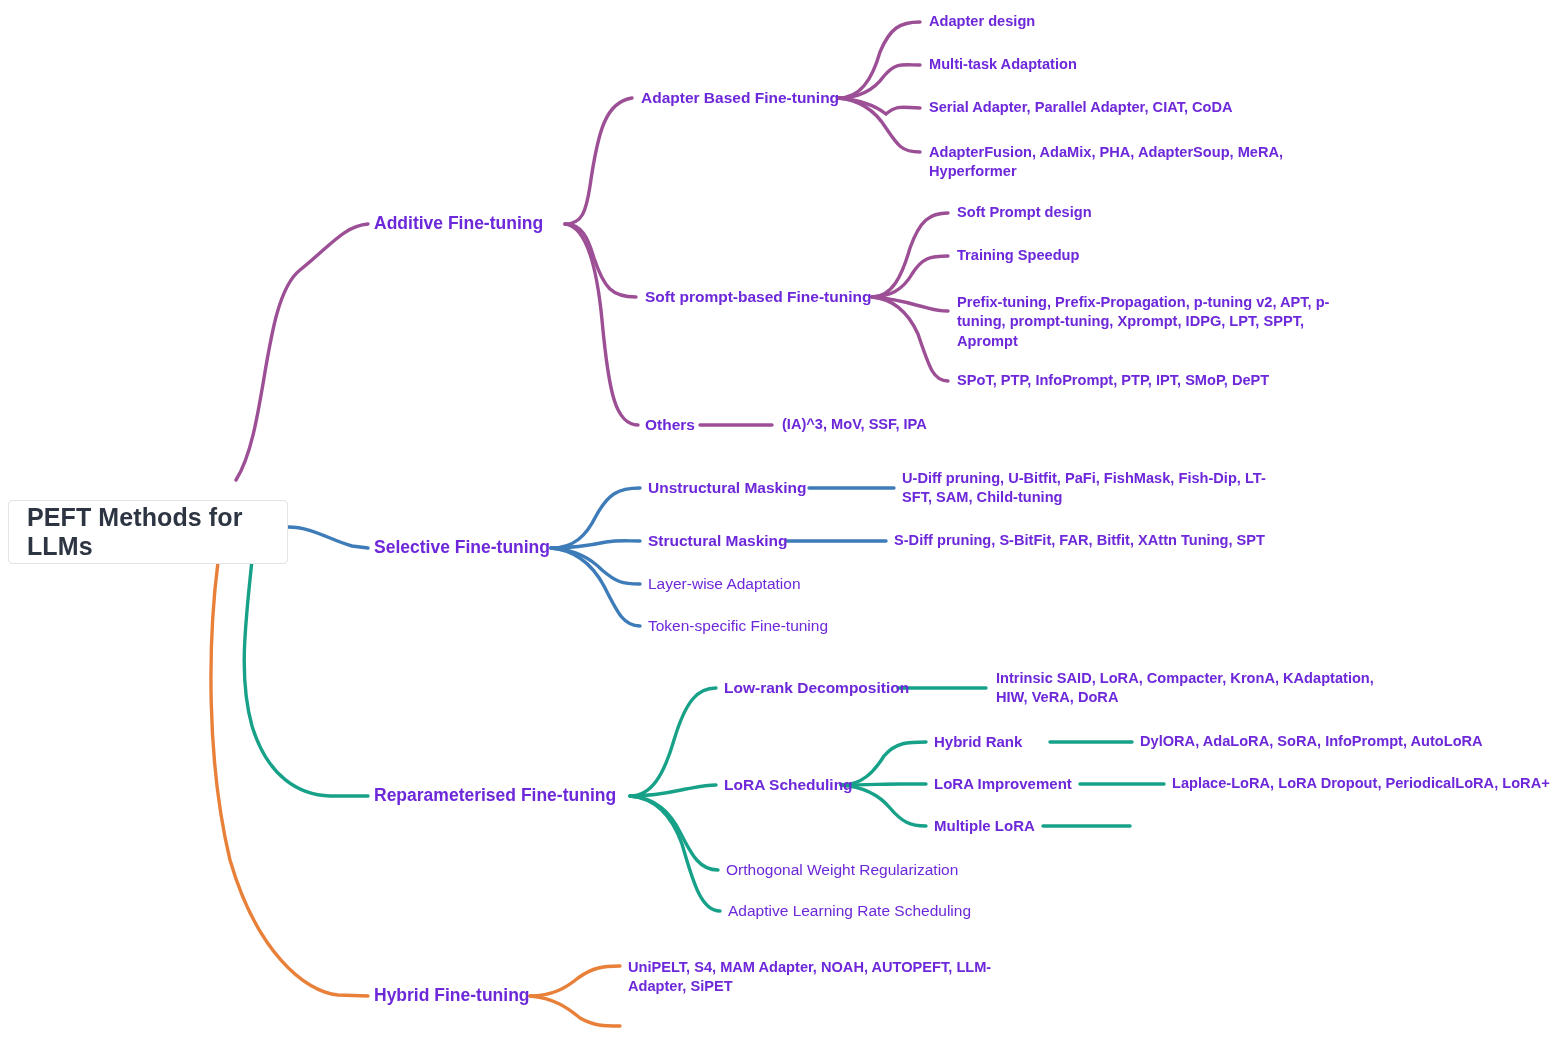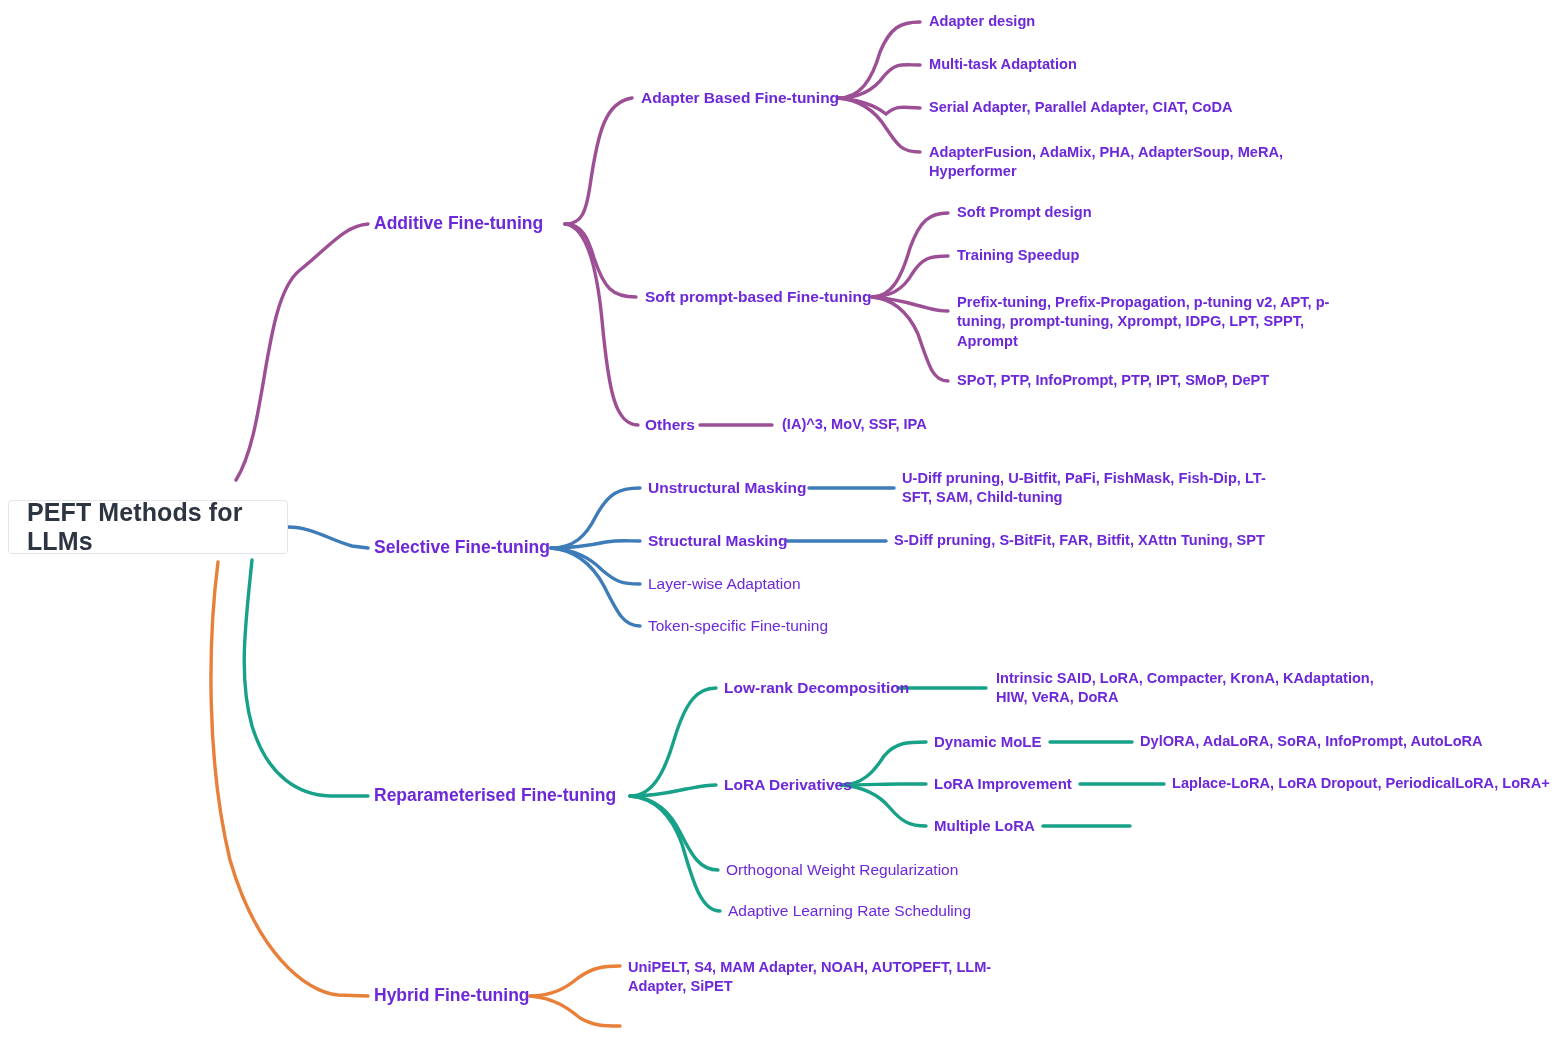--- a/index.html
+++ b/index.html
@@ -123,21 +123,21 @@
       <g stroke="#e8803a">
 
         <path d="M 218,562 C 208,640 206,760 230,860 C 256,950 304,992 338,995 L 368,996"></path>
 
         <path d="M 530,996 C 552,996 566,988 578,978 C 592,968 602,966 620,966"></path>
         <path d="M 530,996 C 554,998 568,1008 580,1018 C 594,1026 604,1026 620,1026"></path>
       </g>
     </g>
   </svg>
 
-  <div class="root-box" style="left:8px; top:500px; width:280px; height:54px;">
+  <div class="root-box" style="left:8px; top:500px; width:280px; height:64px;">
     <span class="root-label">PEFT Methods for LLMs</span>
   </div>
 
   <div class="node lvl1 bold" style="left:374px; top:224px;">Additive Fine-tuning</div>
 
   <div class="node lvl2 bold" style="left:641px; top:98px;">Adapter Based Fine-tuning</div>
 
   <div class="node leaf bold" style="left:929px; top:22px;">Adapter design</div>
   <div class="node leaf bold" style="left:929px; top:65px;">Multi-task Adaptation</div>
   <div class="node leaf bold" style="left:929px; top:108px;">Serial Adapter, Parallel Adapter, CIAT, CoDA</div>
@@ -167,23 +167,23 @@
 
   <div class="node lvl2 normal" style="left:648px; top:584px;">Layer-wise Adaptation</div>
   <div class="node lvl2 normal" style="left:648px; top:626px;text-align:right;">Token-specific Fine-tuning</div>
 
   <div class="node lvl1 bold" style="left:374px; top:796px;">Reparameterised Fine-tuning</div>
 
   <div class="node lvl2 bold" style="left:724px; top:688px;">Low-rank Decomposition</div>
   <div class="node leaf bold" style="left:996px; top:688px; width:400px;">Intrinsic SAID, LoRA, Compacter, KronA, KAdaptation,
 HIW, VeRA, DoRA</div>
 
-  <div class="node lvl2 bold" style="left:724px; top:785px;">LoRA Derivatives</div>
+  <div class="node lvl2 bold" style="left:724px; top:785px;">LoRA Scheduling</div>
 
-  <div class="node lvl3 bold" style="left:934px; top:742px;">Dynamic MoLE</div>
+  <div class="node lvl3 bold" style="left:934px; top:742px;">Hybrid Rank</div>
   <div class="node leaf bold" style="left:1140px; top:742px;">DylORA, AdaLoRA, SoRA, InfoPrompt, AutoLoRA</div>
 
   <div class="node lvl3 bold" style="left:934px; top:784px;">LoRA Improvement</div>
   <div class="node leaf bold" style="left:1172px; top:784px;">Laplace-LoRA, LoRA Dropout, PeriodicalLoRA, LoRA+</div>
 
   <div class="node lvl3 bold" style="left:934px; top:826px;">Multiple LoRA</div>
 
   <div class="node lvl2 normal" style="left:726px; top:870px;">Orthogonal Weight Regularization</div>
   <div class="node lvl2 normal" style="left:728px; top:911px;">Adaptive Learning Rate Scheduling</div>
 

